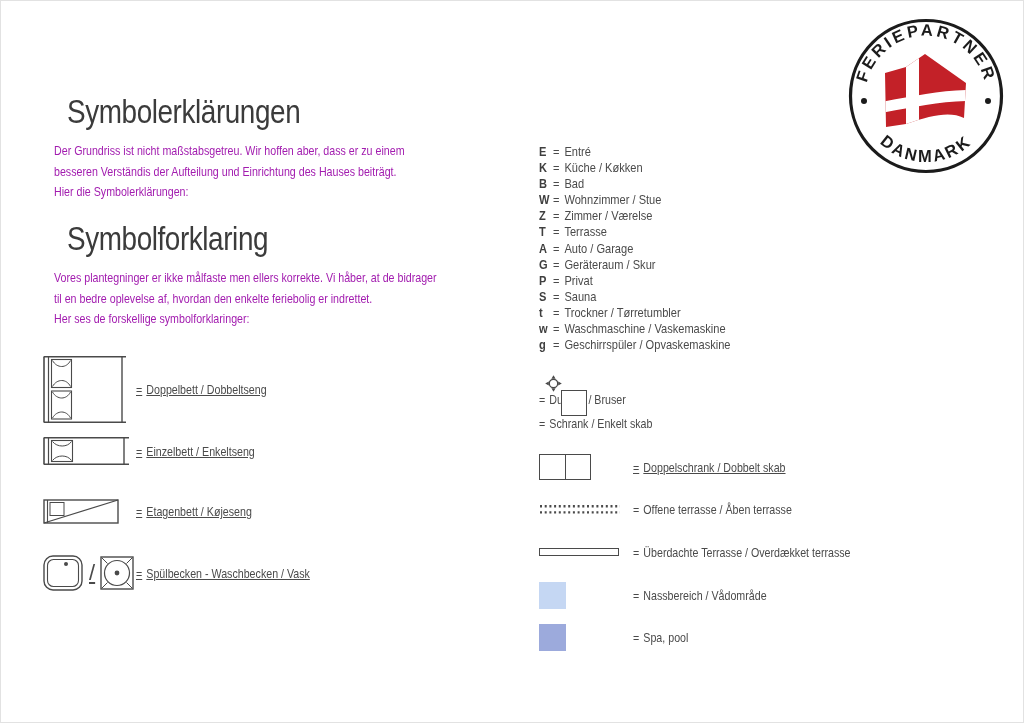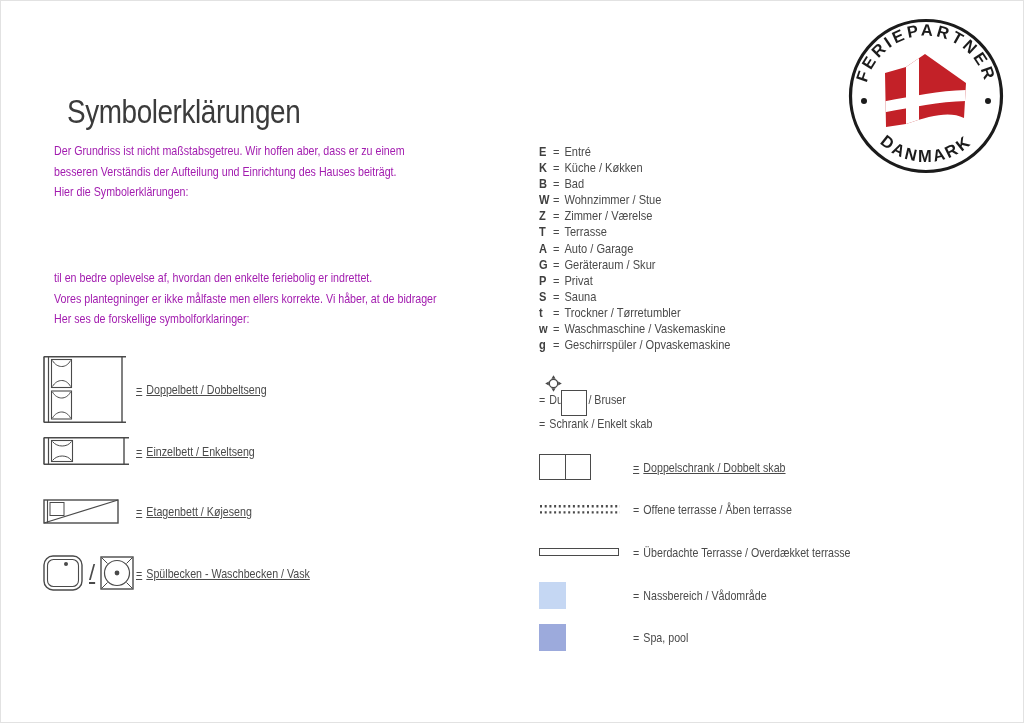--- a/index.html
+++ b/index.html
@@ -52,23 +52,26 @@
 
   <div class="h1" style="top:92px;">
     <span class="cx">Symbolerklärungen</span>
   </div>
   <div class="para" style="top:140px;">
     <span class="line"><span class="cx">Der Grundriss ist nicht maßstabsgetreu. Wir hoffen aber, dass er zu einem</span></span>
     <span class="line"><span class="cx">besseren Verständis der Aufteilung und Einrichtung des Hauses beiträgt.</span></span>
     <span class="line"><span class="cx">Hier die Symbolerklärungen:</span></span>
   </div>
 
+  <div class="h1" style="top:219px;">
+    <span class="cx">Symbolforklaring</span>
+  </div>
   <div class="para" style="top:267px;">
+    <span class="line"><span class="cx">Vores plantegninger er ikke målfaste men ellers korrekte. Vi håber, at de bidrager</span></span>
     <span class="line"><span class="cx">til en bedre oplevelse af, hvordan den enkelte feriebolig er indrettet.</span></span>
-    <span class="line"><span class="cx">Vores plantegninger er ikke målfaste men ellers korrekte. Vi håber, at de bidrager</span></span>
     <span class="line"><span class="cx">Her ses de forskellige symbolforklaringer:</span></span>
   </div>
 
   <div class="codes">
     <div class="code-row">
         <span class="code-letter">E</span>
         <span class="code-eq">=</span>
         <span class="code-label">Entré</span>
       </div>
     <div class="code-row">

